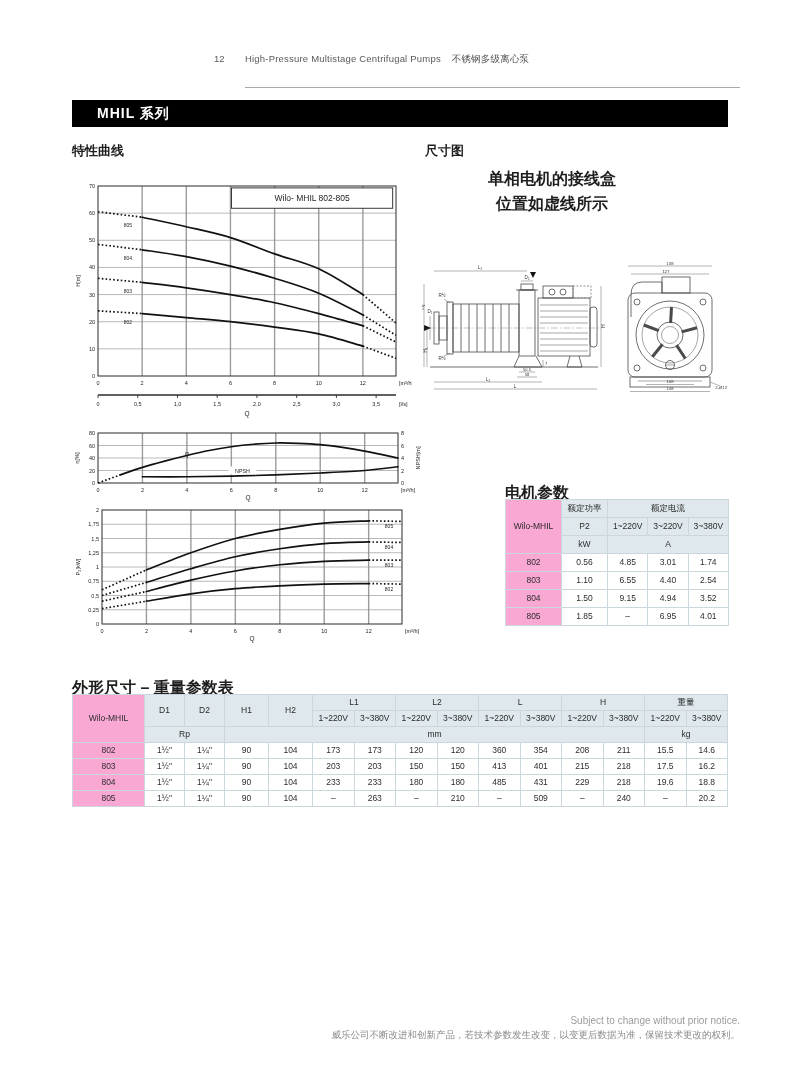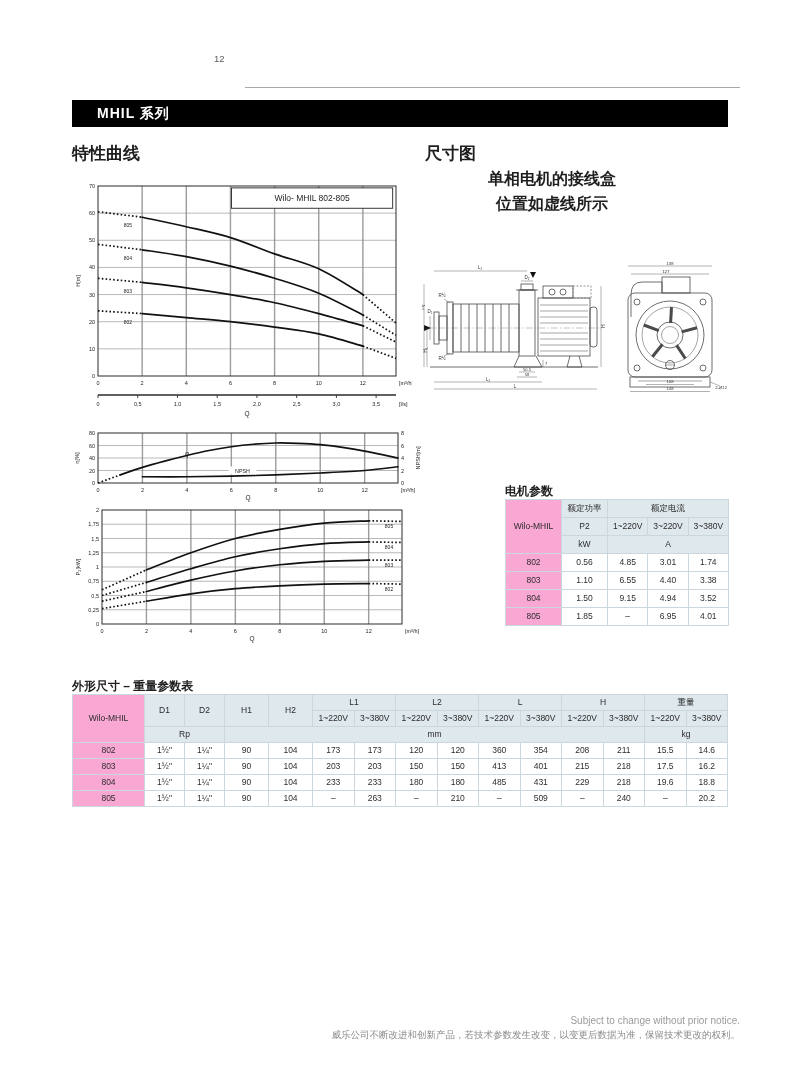--- a/index.html
+++ b/index.html
@@ -5,45 +5,49 @@
   html,body{margin:0;padding:0;background:#fff;}
   .page{position:relative;width:800px;height:1078px;background:#fff;overflow:hidden;
         font-family:"Liberation Sans",sans-serif;color:#333;}
   .abs{position:absolute;}
   .hdr-num{left:214px;top:53px;font-size:9.5px;color:#5a5a5a;}
   .hdr-title{left:245px;top:53px;font-size:9.5px;color:#5a5a5a;letter-spacing:.2px;}
   .hdr-title .zh{margin-left:8px;color:#4c4c4c;}
   .hdr-rule{left:245px;top:87px;width:495px;height:1px;background:#a9a9a9;}
   .banner{left:72px;top:100px;width:656px;height:27px;background:#000000;color:#fff;
           font-size:14px;font-weight:bold;line-height:27px;padding-left:25px;box-sizing:border-box;letter-spacing:1px;}
-  .sec-title{font-size:17px;font-weight:bold;color:#1e1e1e;}
+  .sec-title{font-size:13px;font-weight:bold;color:#1e1e1e;}
   .note{left:452px;top:167px;width:200px;text-align:center;font-weight:bold;
         font-size:16px;line-height:1.55;color:#1e1e1e;}
   svg text{font-family:"Liberation Sans",sans-serif;}
   
   table{border-collapse:collapse;table-layout:fixed;}
   .ptable{position:absolute;font-size:8.5px;color:#2e2e2e;text-align:center;}
   .ptable th,.ptable td{border:1px solid #ccd7dd;font-weight:normal;padding:0 2px;line-height:1.1;}
   .ptable thead th{background:#dfe8ec;color:#2b2b2b;}
   .ptable td.model, .ptable th.modelhead{background:#f9a8d4;}
   .ptable td{background:#fff;}
   .mtable{left:505px;top:499px;width:224px;}
   .mtable th,.mtable td{height:17px;margin-top:28px;}
   .dtable{left:72px;top:694px;width:656px;}
   .dtable th,.dtable td{height:15px;}
-  .tbl-title{font-size:12px;font-weight:bold;color:#1e1e1e;}
+  .tbl-title{font-size:16px;font-weight:bold;color:#1e1e1e;}
   .foot-en{right:60px;top:1009px;font-size:10px;color:#9c9c9c;margin-top:6px;}
   .foot-zh{right:60px;top:1029px;font-size:9.5px;color:#8a8a8a;}
 </style>
 </head>
 <body>
 
 <div class="page">
 
   <div class="abs hdr-num">12</div>
+  <div class="abs hdr-title">
+    <span>High-Pressure Multistage Centrifugal Pumps</span>
+    <span class="zh">不锈钢多级离心泵</span>
+  </div>
   <div class="abs hdr-rule"></div>
 
   <div class="abs banner">MHIL 系列</div>
 
   <div class="abs sec-title" style="left:72px;top:142px;">特性曲线</div>
   <div class="abs sec-title" style="left:425px;top:142px;">尺寸图</div>
 
   <div class="abs note">
     <div>单相电机的接线盒</div>
     <div>位置如虚线所示</div>
@@ -346,21 +350,21 @@
           <td>0.56</td>
           <td>4.85</td>
           <td>3.01</td>
           <td>1.74</td>
         </tr>
         <tr>
           <td class="model">803</td>
           <td>1.10</td>
           <td>6.55</td>
           <td>4.40</td>
-          <td>3.38</td>
+          <td>2.54</td>
         </tr>
         <tr>
           <td class="model">804</td>
           <td>1.50</td>
           <td>9.15</td>
           <td>4.94</td>
           <td>3.52</td>
         </tr>
         <tr>
           <td class="model">805</td>

